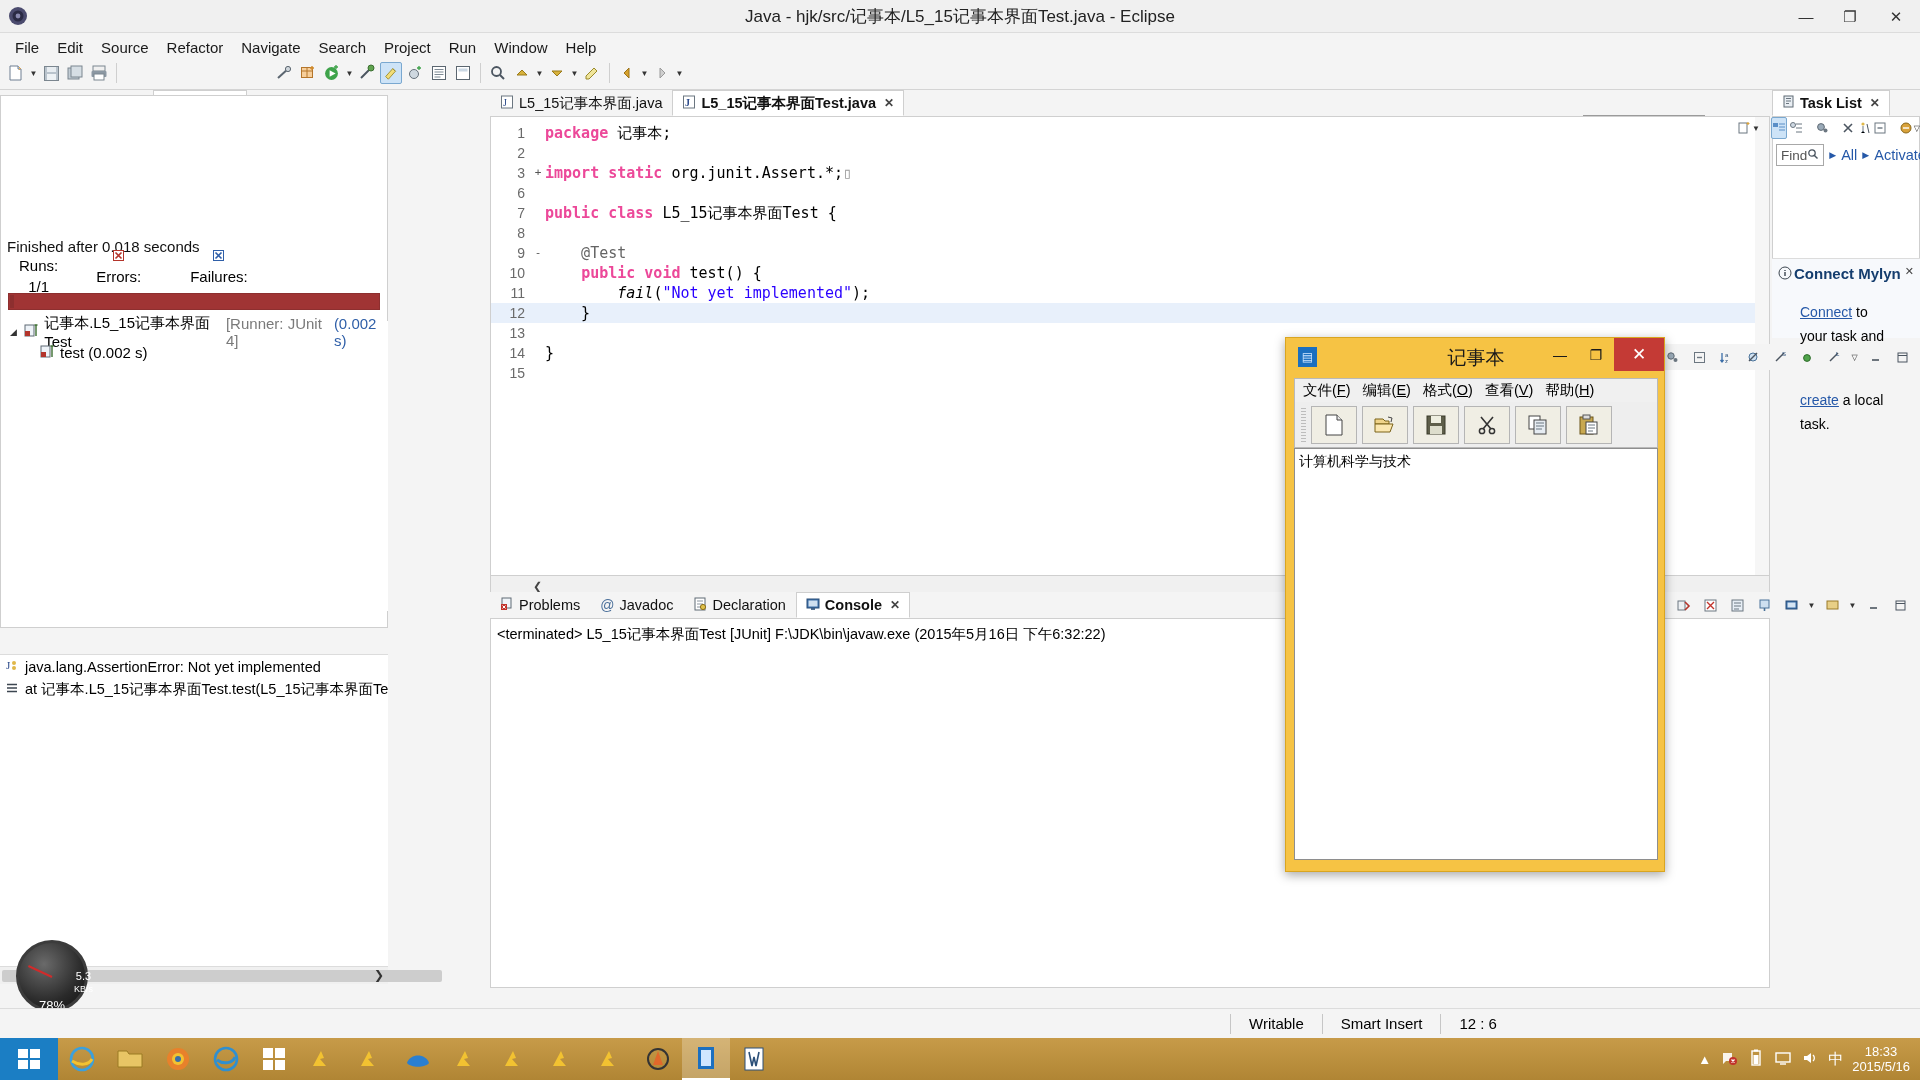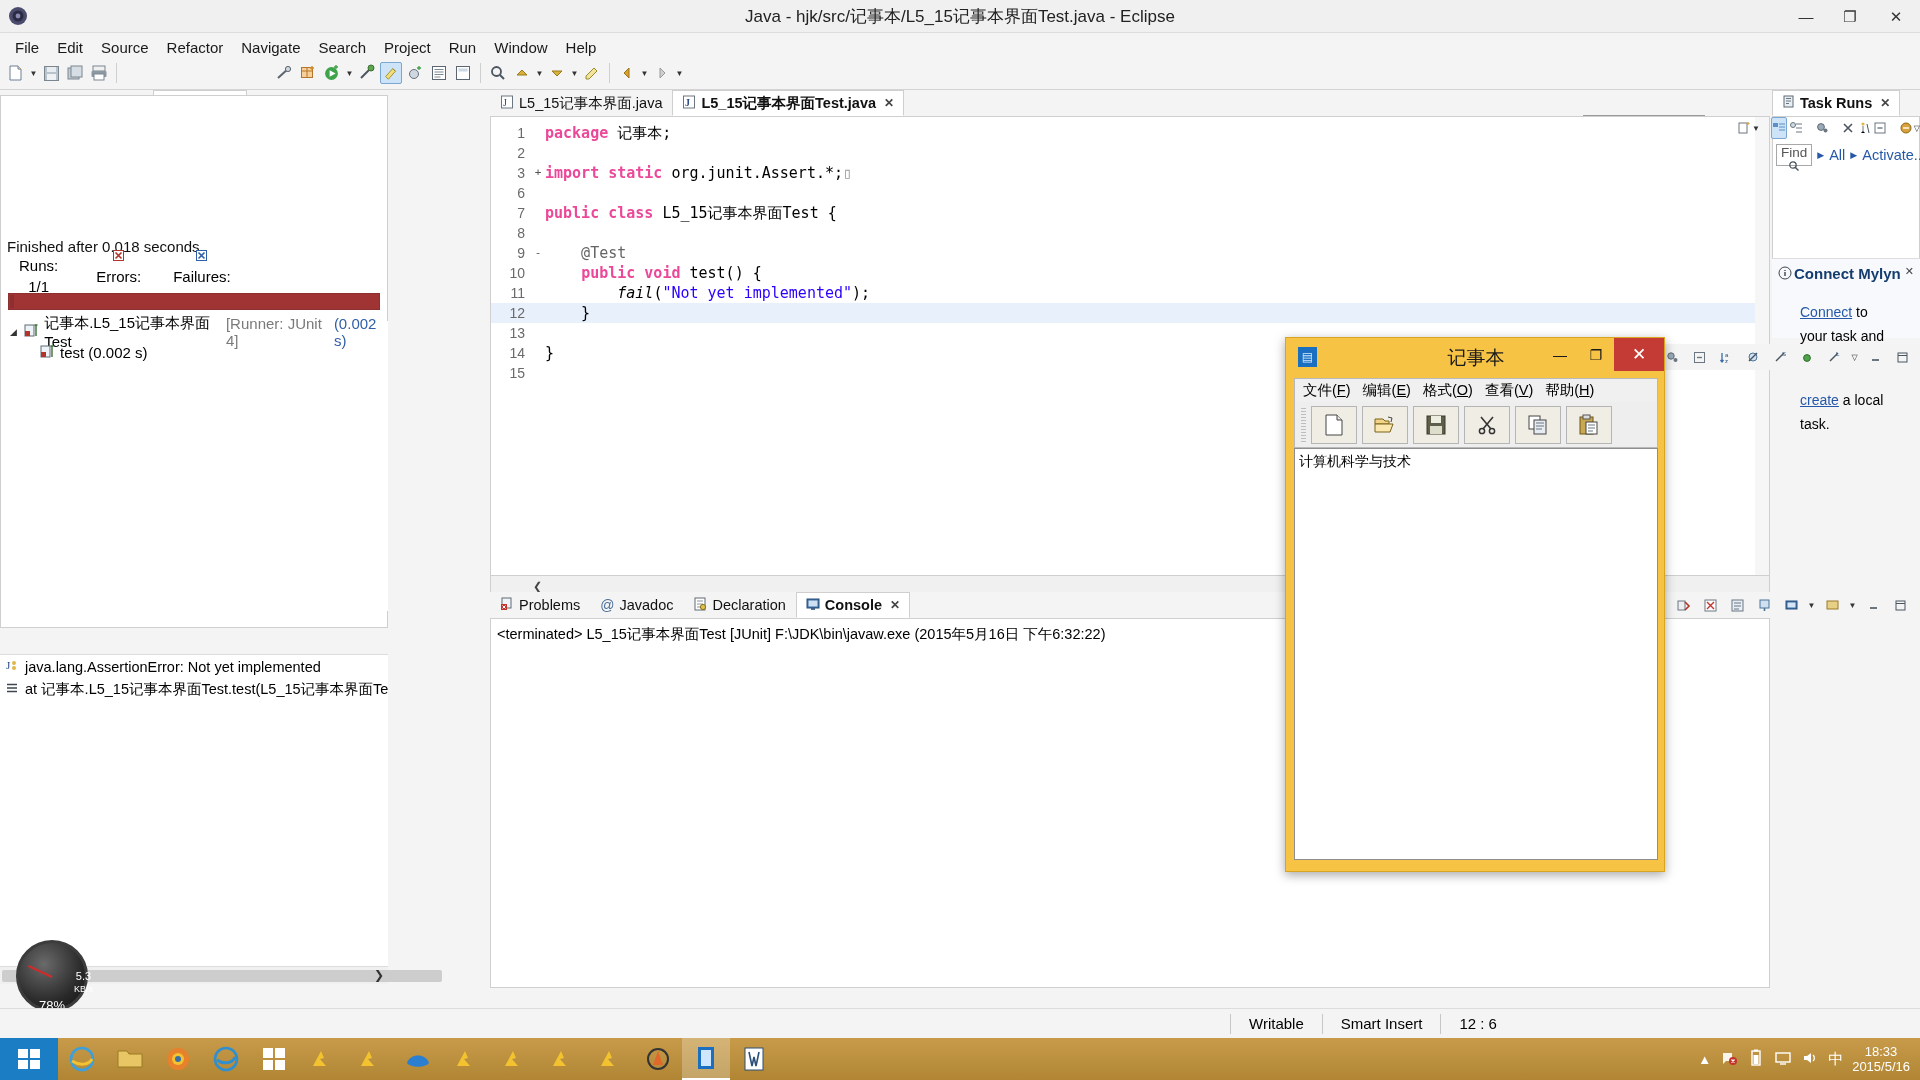--- a/index.html
+++ b/index.html
@@ -110,21 +110,21 @@
   .console-text{ padding:6px 6px; font-size:14.5px; }
   .console-toolbar{ position:absolute; right:0; top:592px; width:380px; height:26px;
      display:flex; align-items:center; justify-content:flex-end; gap:3px; padding-right:8px; background:#f4f4f4;}
 
   
   .task-tabs{ left:1772px; top:90px; width:148px; }
   #tasklist{ left:1772px; top:116px; width:148px; height:220px; background:#fff;}
   .task-toolbar{ left:1772px; top:116px; width:148px; }
   .findrow{ position:absolute; left:1776px; top:143px; width:144px; height:24px; display:flex; align-items:center; gap:5px;}
   .findbox{ width:72px; height:22px; border:1px solid #a8a8a8; background:#fff; font-size:13.5px; color:#555;
-     display:flex; align-items:center; padding:0 4px; justify-content:space-between;flex-direction:column;}
+     display:flex; align-items:center; padding:0 4px; justify-content:space-between;}
   .mylyn{ position:absolute; left:1772px; top:258px; width:148px; height:80px; background:#f7f9fc;
      border-top:1px solid #dcdcdc; }
   .mylyn h4{ margin:0; padding:6px 0 2px 22px; font-size:15px; color:#143d6e;}
   .mylyn p{ margin:16px; padding:0 6px 0 12px; font-size:14px; line-height:24px;}
   .lnk{ color:#2558a8; text-decoration:underline; }
 
   
   .outline-toolbar{ position:absolute; left:1660px; top:344px; width:260px; height:26px;
      background:#f4f4f4; display:flex; align-items:center; justify-content:flex-end; gap:3px; padding-right:6px;}
   .outline-body{ position:absolute; left:1660px; top:370px; width:260px; height:215px; background:#fff;
@@ -467,21 +467,21 @@
       <div class="c" style="margin-left:38px">
         <span>
           <svg width="11" height="11" viewBox="0 0 11 11">
               <rect x="0.5" y="0.5" width="10" height="10" fill="#fff" stroke="#b3342b"></rect>
               <path d="M2.5 2.5l6 6M8.5 2.5l-6 6" stroke="#b3342b" stroke-width="1.6"></path>
             </svg>
         </span>
         <span>Errors:</span>
         <span>0</span>
       </div>
-      <div class="c" style="margin-left:32px">
+      <div class="c" style="margin-left:49px">
         <span>
           <svg width="11" height="11" viewBox="0 0 11 11">
               <rect x="0.5" y="0.5" width="10" height="10" fill="#fff" stroke="#2f5fa8"></rect>
               <path d="M2.5 2.5l6 6M8.5 2.5l-6 6" stroke="#2f5fa8" stroke-width="1.6"></path>
             </svg>
         </span>
         <span>Failures:</span>
         <span>1</span>
       </div>
     </div>
@@ -749,21 +749,21 @@
   </div>
 
   <div class="tabstrip task-tabs">
     <div class="vtab active">
       <span>
         <svg width="13" height="13" viewBox="0 0 13 13">
             <rect x="2" y="1" width="9" height="11" fill="#e9eef3" stroke="#5f6a74"></rect>
             <path d="M4 3.5h5M4 6h5M4 8.5h3" stroke="#6b7680"></path>
           </svg>
       </span>
-      <span>Task Runs</span>
+      <span>Task List</span>
       <span class="x">✕</span>
     </div>
   </div>
 
   <div class="panel" id="tasklist"></div>
 
   <div class="panelbar task-toolbar" style="position:absolute;background:transparent;border:none;">
     <span class="tbtn">
       <svg width="14" height="14" viewBox="0 0 14 14">
           <rect x="2" y="2" width="8" height="10" fill="#fff" stroke="#6b7680"></rect>

